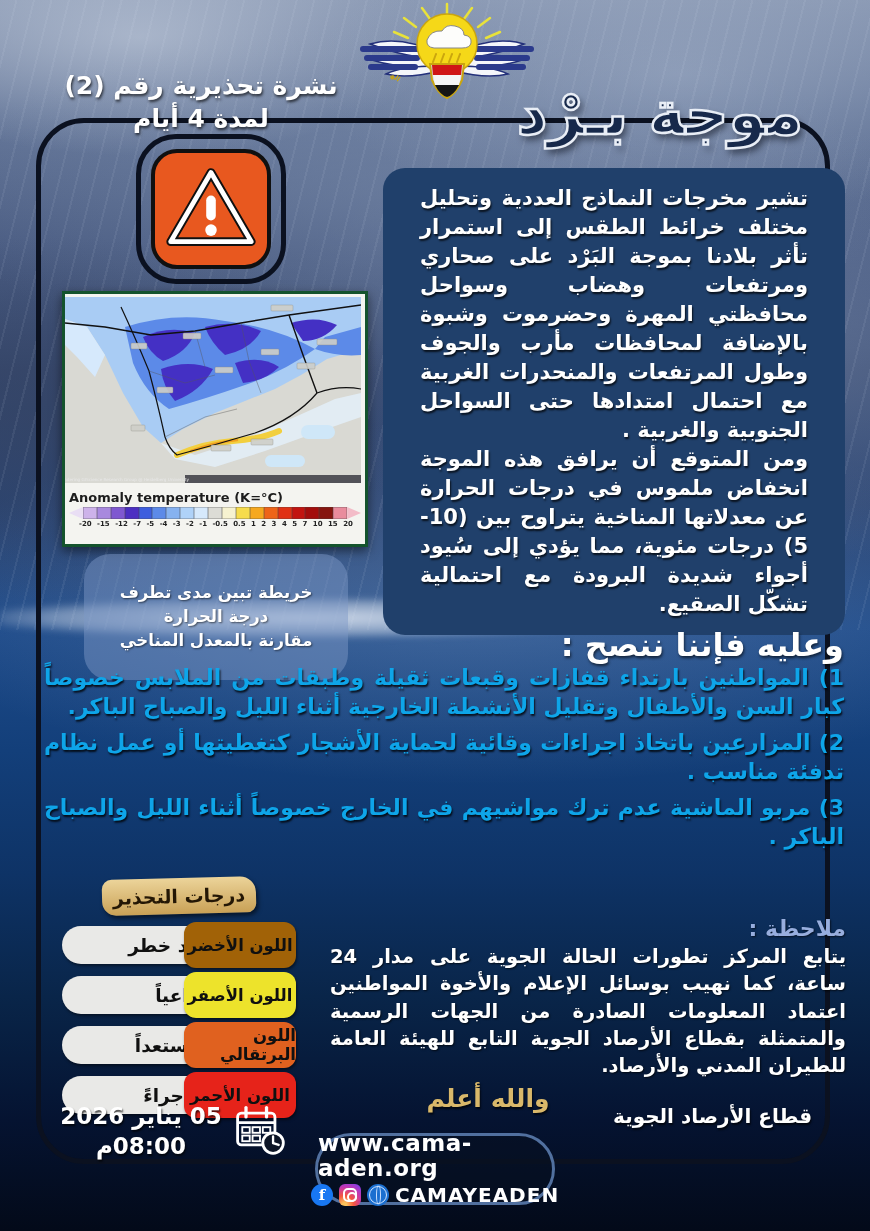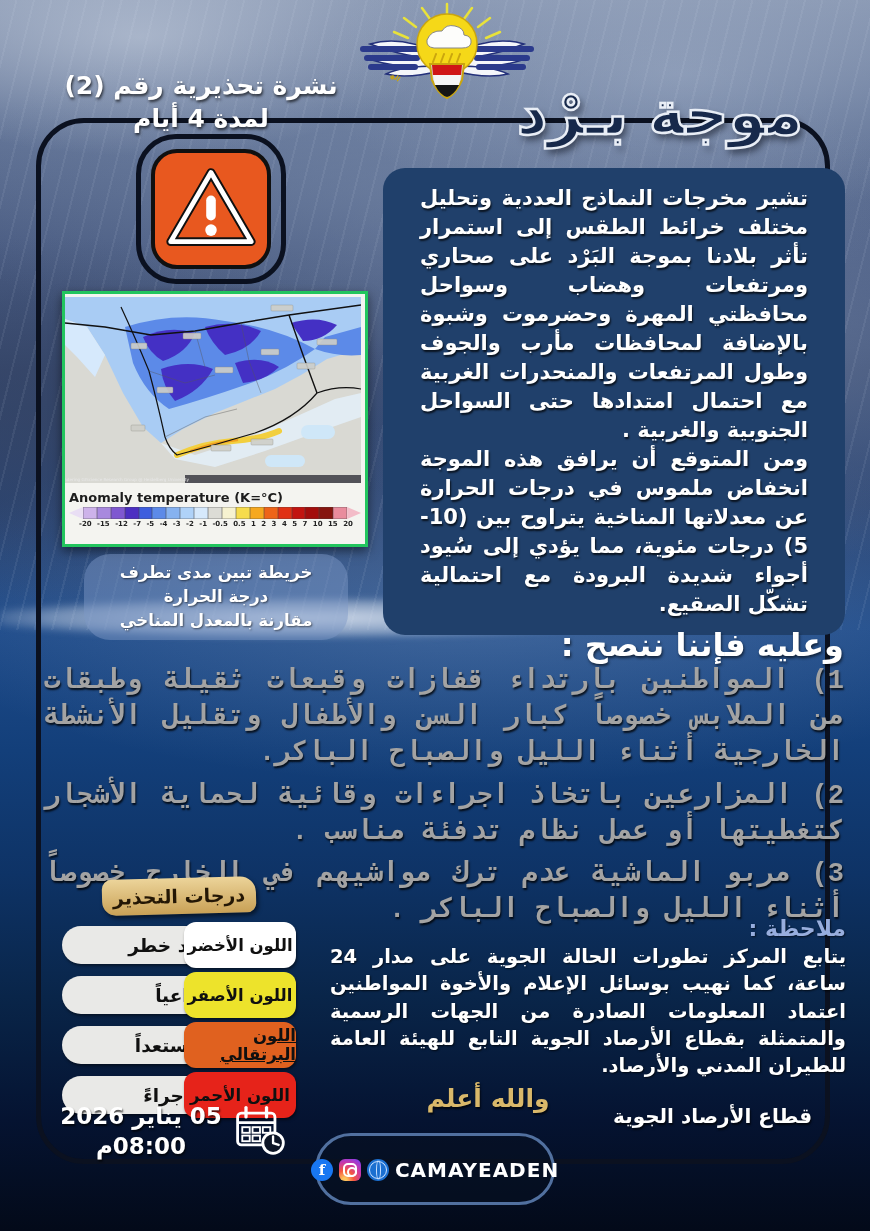--- a/index.html
+++ b/index.html
@@ -53,56 +53,55 @@
     position:absolute;left:136px;top:134px;width:140px;height:140px;z-index:4;
     border:5px solid #0b1120;border-radius:40px;display:flex;align-items:center;justify-content:center;
   }
   .warn-inner{
     width:112px;height:112px;background:#e8581f;border:4px solid #101010;border-radius:26px;
     display:flex;align-items:center;justify-content:center;
   }
   
   .map-panel{
     position:absolute;left:62px;top:291px;width:306px;height:256px;z-index:4;
-    background:#f4f4f0;border:3px solid #22c55e;box-shadow:0 4px 10px rgba(0,0,0,.5);
+    background:#f4f4f0;border:3px solid #14532d;box-shadow:0 4px 10px rgba(0,0,0,.5);
     box-sizing:border-box;padding:3px 4px 2px;
   }
   .legend-title{font-size:13px;font-weight:800;color:#1c1c1c;margin:3px 0 2px 0;text-align:left;direction:ltr;}
   .legend-bar{display:flex;height:12px;direction:ltr;}
   .lg-cell{flex:1;box-shadow:inset 0 0 0 .5px rgba(70,70,70,.55);}
   .lg-left{clip-path:polygon(100% 0,100% 100%,0 50%);box-shadow:none;}
   .lg-right{clip-path:polygon(0 0,0 100%,100% 50%);box-shadow:none;}
   .legend-ticks{display:flex;justify-content:space-between;direction:ltr;padding:1px 8px 0 10px;
     font-size:7px;color:#222;font-weight:600;}
   
   .map-caption{
     position:absolute;left:84px;top:554px;width:264px;z-index:4;box-sizing:border-box;
-    background:rgba(126,152,198,.48);border-radius:26px;padding:7px 14px;
+    background:rgba(126,152,198,.48);border-radius:26px;padding:27px 14px;
     text-align:center;color:#fff;font-size:16.5px;font-weight:800;line-height:1.45;
     white-space:pre-line;text-shadow:1px 1px 2px rgba(0,0,0,.55);
   }
   
   .para-panel{
     position:absolute;left:383px;top:168px;width:462px;min-height:452px;z-index:4;box-sizing:border-box;
     background:#20406b;border-radius:22px;padding:16px 37px;
     color:#fff;font-size:21px;font-weight:800;line-height:1.38;text-align:justify;
     text-shadow:1px 2px 2px rgba(0,0,0,.75);
   }
   .para-panel p{margin:0;}
   
   .advice-head{
     position:absolute;right:26px;top:626px;z-index:4;
     color:#ffffff;font-size:32px;font-weight:900;
     text-shadow:1px 2px 3px rgba(0,0,0,.6);
   }
   .advice-list{
     position:absolute;left:44px;right:26px;top:663px;z-index:4;
-    color:#a3a3a3;font-size:27px;font-weight:800;line-height:1.34;text-align:justify;
+    color:#0ea5e9;font-size:22px;font-weight:800;line-height:1.34;text-align:justify;
     text-shadow:1px 2px 2px rgba(0,0,0,.8);
-    font-family:Liberation Mono, monospace;
   }
   .advice-list p{margin:0 0 6px 0;}
   
   .wl-block{position:absolute;left:62px;top:878px;width:234px;z-index:4;}
   .wl-title{
     width:146px;margin:0 auto 8px;transform:rotate(-1.5deg);
     background:linear-gradient(180deg,#ecd49a,#c9a156);border-radius:10px 16px 9px 14px;
     box-shadow:2px 3px 4px rgba(0,0,0,.55);
     text-align:center;padding:7px 4px;font-size:19px;font-weight:900;color:#241705;
   }
@@ -350,29 +349,29 @@
 <div class="advice-list">
   <p>1) المواطنين بارتداء قفازات وقبعات ثقيلة وطبقات من الملابس خصوصاً كبار السن والأطفال وتقليل الأنشطة الخارجية أثناء الليل والصباح الباكر.</p>
   <p>2) المزارعين باتخاذ اجراءات وقائية لحماية الأشجار كتغطيتها أو عمل نظام تدفئة مناسب .</p>
   <p>3) مربو الماشية عدم ترك مواشيهم في الخارج خصوصاً أثناء الليل والصباح الباكر .</p>
 </div>
 
 <div class="wl-block">
   <div class="wl-title">درجات التحذير</div>
   <div class="wl-row">
     <span class="wl-pill">لايوجد خطر</span>
-    <span class="wl-badge" style="background: #ffffff; margin-left: 44px;">اللون الأخضر</span>
+    <span class="wl-badge" style="background: #a16207; margin-left: 44px;">اللون الأخضر</span>
   </div>
   <div class="wl-row">
     <span class="wl-pill">كن واعياً</span>
     <span class="wl-badge" style="background: rgb(237, 227, 43);">اللون الأصفر</span>
   </div>
   <div class="wl-row">
     <span class="wl-pill">كن مستعداً</span>
-    <span class="wl-badge" style="background: rgb(224, 97, 31); text-decoration: underline;">اللون البرتقالي</span>
+    <span class="wl-badge" style="background: rgb(224, 97, 31);">اللون البرتقالي</span>
   </div>
   <div class="wl-row">
     <span class="wl-pill">اتخذ إجراءً</span>
     <span class="wl-badge" style="background: rgb(230, 35, 26); text-align: right;">اللون الأحمر</span>
   </div>
 </div>
 
 <div class="note-block">
   <p class="note-head">ملاحظة :</p>
   <p class="note-body">يتابع المركز تطورات الحالة الجوية على مدار 24 ساعة، كما نهيب بوسائل الإعلام والأخوة المواطنين اعتماد المعلومات الصادرة من الجهات الرسمية والمتمثلة بقطاع الأرصاد الجوية التابع للهيئة العامة للطيران المدني والأرصاد.</p>
@@ -400,19 +399,20 @@
       <line x1="44" y1="44" x2="50" y2="46" stroke="#fff" stroke-width="2.5" stroke-linecap="round"></line>
     </svg>
   </span>
   <span class="date-text">
     <span>05 يناير 2026</span><br>
     <span>08:00م</span>
   </span>
 </div>
 
 <div class="web-pill">
+  <div class="web-url">www.cama-aden.org</div>
   <div class="social-row">
     <span class="ico ico-fb">f</span>
     <span class="ico ico-ig"></span>
     <span class="ico ico-globe"></span>
     <span class="social-handle">CAMAYEADEN</span>
   </div>
 </div>
 
 </body></html>

